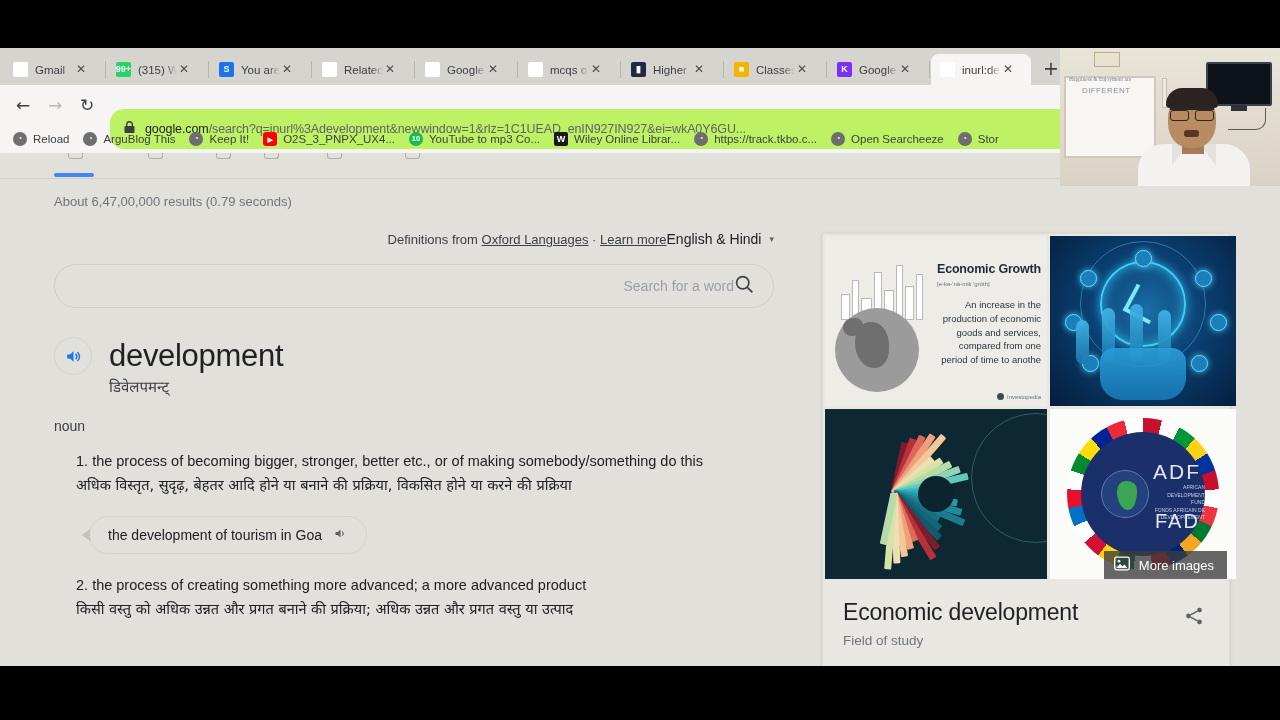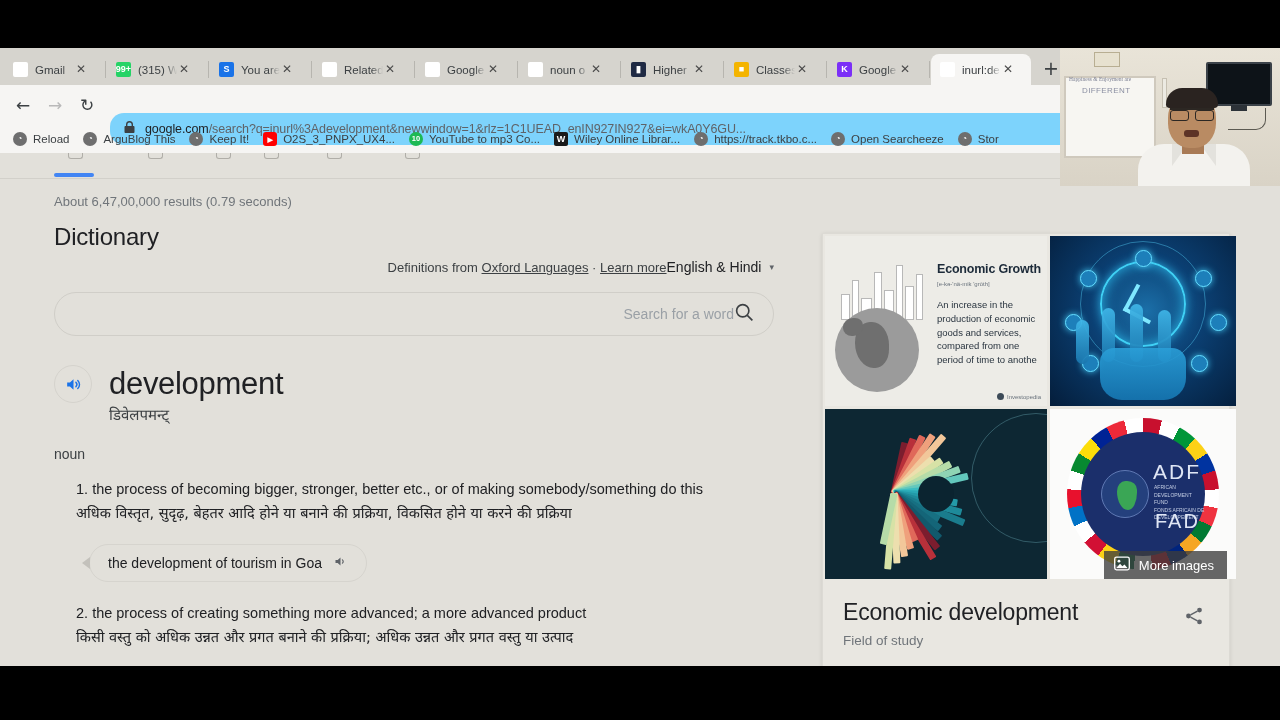--- a/index.html
+++ b/index.html
@@ -115,22 +115,22 @@
     margin-right: 2px;
     display: flex; align-items: center; justify-content: center;
     color: #3c4043;
     font-size: 17px;
     flex: 0 0 30px;
     font-family: "DejaVu Sans", sans-serif;
   }
   .nav-btn.disabled { color: #b9b9b9; }
   #omnibox {
     flex: 1 1 auto;
-    height: 32px;
-    background: #7dd3fc;
+    height: 40px;
+    background: #bef264;
     border-radius: 14px;
     display: flex;
     align-items: center;
     padding: 0 4px 0 14px;
     margin-left: 6px;
     overflow: hidden;
     margin-top: 48px;
   }
   #lock-icon { flex: 0 0 12px; margin-right: 9px; }
   #url-text {
@@ -357,21 +357,21 @@
   }
   #kp-images {
     position: relative;
     display: grid;
     grid-template-columns: 222px 186px;
     grid-template-rows: 170px 170px;
     gap: 3px;
     padding: 2px;
     background: #e9e7e1;
   }
-  .kp-img { position: relative; overflow: hidden; }
+  .kp-img { position: relative; overflow: hidden; text-align: right; }
 
   
   #kp-img1 { background: #edece7; }
   #kp-img1 .globe {
     position: absolute; left: 10px; bottom: 14px;
     width: 84px; height: 84px; border-radius: 50%;
     background: #9b9b9b;
   }
   #kp-img1 .globe::before {
     content:""; position:absolute; left:20px; top:14px;
@@ -687,21 +687,21 @@
         </div>
         <div class="tab-sep"></div>
         <div class="tab">
           <span class="favicon fav-gdrive">△</span>
           <span class="tab-title">Google</span>
           <span class="tab-close">✕</span>
         </div>
         <div class="tab-sep"></div>
         <div class="tab">
           <span class="favicon fav-google">G</span>
-          <span class="tab-title">noun o</span>
+          <span class="tab-title">mcqs o</span>
           <span class="tab-close">✕</span>
         </div>
         <div class="tab-sep"></div>
         <div class="tab">
           <span class="favicon fav-book">▮</span>
           <span class="tab-title">Higher</span>
           <span class="tab-close">✕</span>
         </div>
         <div class="tab-sep"></div>
         <div class="tab">
@@ -838,21 +838,20 @@
         <div class="nav-stub" style="left:216px;"></div>
         <div class="nav-stub" style="left:264px;"></div>
         <div class="nav-stub" style="left:327px;"></div>
         <div class="nav-stub" style="left:405px;"></div>
         <div id="nav-underline"></div>
       </div>
 
       <div id="results-count">About 6,47,00,000 results (0.79 seconds)</div>
 
       <div id="dict-col">
-        <div id="dict-title">Dictionary</div>
 
         <div id="dict-sub-row">
           <div id="dict-source">
             <span>Definitions from </span><a href="#">Oxford Languages</a><span> · </span><a href="#">Learn more</a>
           </div>
           <div id="lang-select">
             <span>English &amp; Hindi</span>
             <span class="caret">▾</span>
           </div>
         </div>

